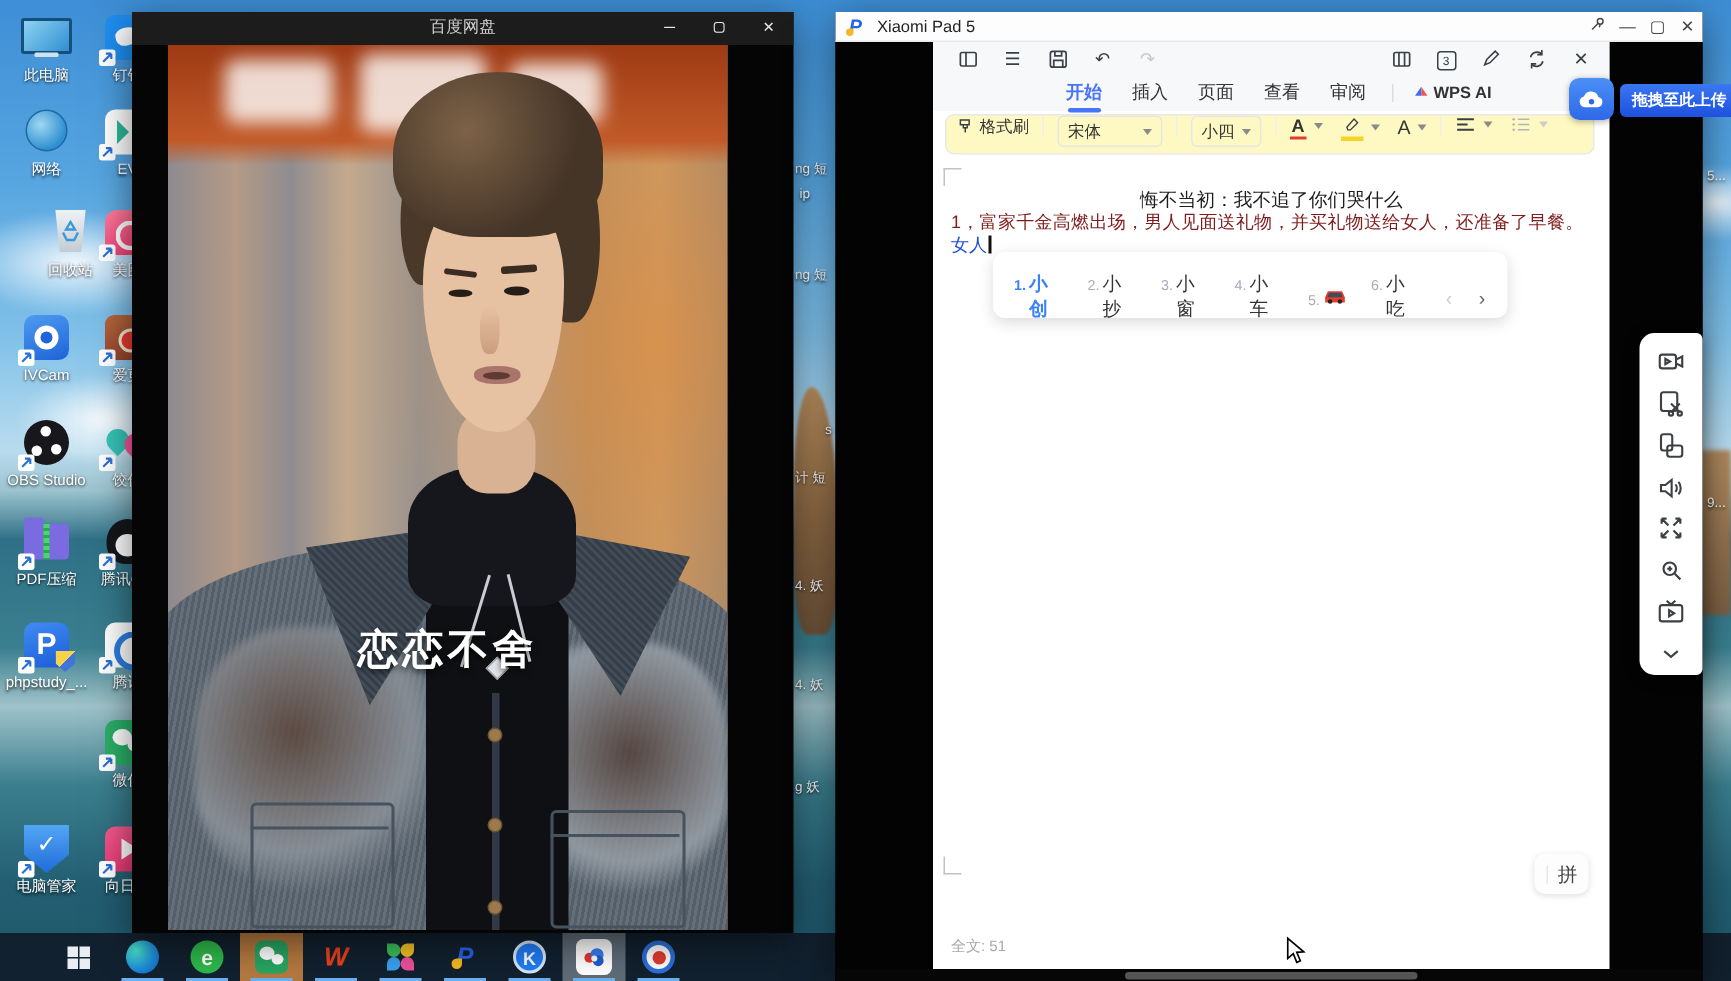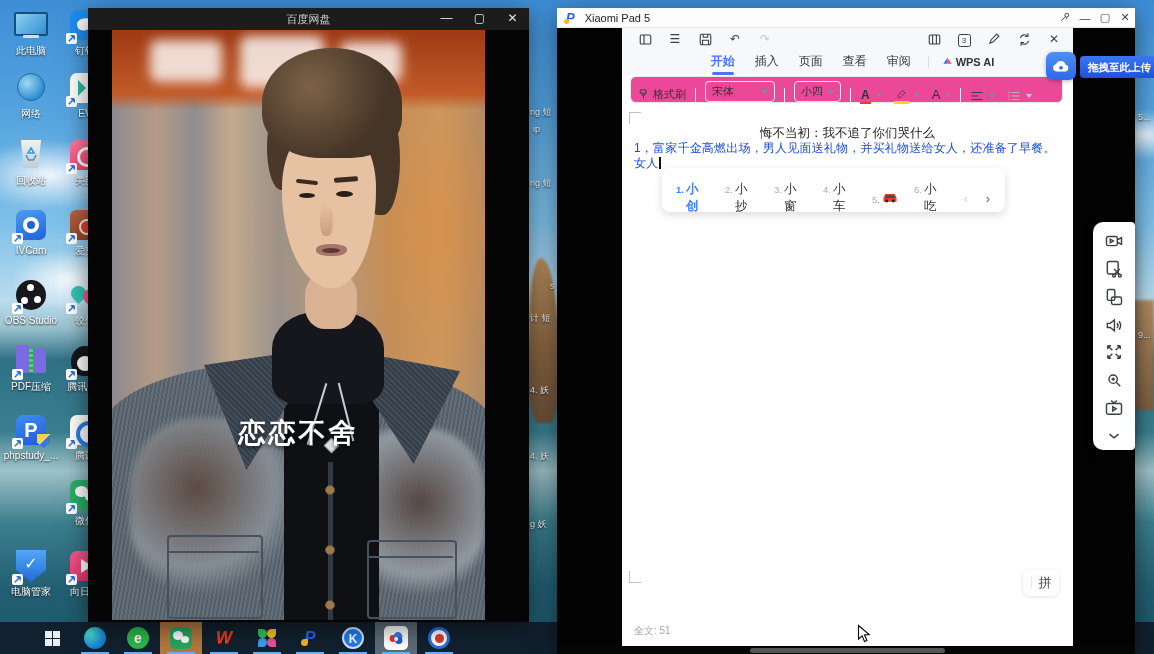--- a/index.html
+++ b/index.html
@@ -74,21 +74,21 @@
   .ic-pin i:nth-child(2){left:11px;top:2px;background:#f5c324;transform:rotate(180deg);}
   .ic-pin i:nth-child(3){left:2px;top:11px;background:#3aa0f0;}
   .ic-pin i:nth-child(4){left:11px;top:11px;background:#ee4f9b;transform:rotate(270deg);}
   .ic-7p{color:#2563eb;font-weight:900;font-size:17px;font-style:italic;position:relative;}
   .ic-7p::after{content:"";position:absolute;left:-3px;bottom:2px;width:7px;height:7px;background:#f5b824;border-radius:50% 0 50% 50%;}
   .ic-k{width:22px;height:22px;border-radius:50%;background:#1f7df5;border:2px solid #d8e8fa;color:#fff;font-weight:bold;font-size:12px;text-align:center;line-height:20px;box-sizing:border-box;}
   .ic-netdisk{width:24px;height:24px;border-radius:5px;background:#fff;display:flex;align-items:center;justify-content:center;}
   .ic-rec{width:22px;height:22px;border-radius:50%;background:#fff;border:3px solid #2b6fd8;box-sizing:border-box;display:flex;align-items:center;justify-content:center;}
   .ic-rec i{width:9px;height:9px;background:#e23b2e;border-radius:50%;}
   
-  .nd-window{position:absolute;left:88px;top:8px;width:441px;height:614px;background:#050505;z-index:3;box-shadow:0 6px 24px rgba(0,0,0,.5);}
+  .nd-window{position:absolute;left:88px;top:8px;width:441px;height:614px;background:#050505;z-index:3;box-shadow:0 6px 24px rgba(0,0,0,.5);font-family:Liberation Mono, monospace;}
   .nd-title{position:relative;height:22px;background:#1c1c1c;}
   .nd-title .t{position:absolute;left:0;right:0;top:0;text-align:center;font-size:11px;color:#cfcfcf;line-height:22px;}
   .nd-btns{position:absolute;right:0;top:0;height:22px;display:flex;}
   .nd-btns span{width:33px;height:22px;color:#e6e6e6;font-size:12px;text-align:center;line-height:21px;}
   
   .video{position:absolute;left:24px;top:22px;width:373px;height:590px;overflow:hidden;
     background:
      radial-gradient(at 88% 34%, rgba(225,140,60,.55), rgba(0,0,0,0) 42%),
      linear-gradient(90deg,#8d8a8f 0%,#b59a86 12%,#8f8c90 22%,#c4a98c 32%,#97928f 45%,#aa9c90 60%,#b98f62 75%,#c99a66 88%,#a88a6c 100%);}
   .v-sign{position:absolute;left:0;top:0;width:373px;height:80px;background:linear-gradient(180deg,#9e3a14,#c25a28 80%,rgba(194,90,40,0));}
@@ -147,37 +147,37 @@
   .r1i svg{vertical-align:middle;}
   .doc-type{position:absolute;left:0;right:0;text-align:center;font-size:11px;color:#666;pointer-events:none;}
   .badge3{display:inline-block;width:11px;height:11px;border:1.2px solid #3a3f44;border-radius:2.5px;font-size:8px;line-height:11px;text-align:center;box-sizing:content-box;}
   .w-tabs{position:absolute;left:0;top:21px;width:451px;height:25px;display:flex;align-items:center;justify-content:center;}
   .w-tab{position:relative;font-size:12px;color:#333;margin:0 9px;padding:3px 1px;}
   .w-tab.active{color:#4874f8;font-weight:bold;}
   .w-tab.active::after{content:"";position:absolute;left:50%;transform:translateX(-50%);bottom:-2px;width:22px;height:3px;border-radius:2px;background:#4874f8;}
   .tab-div{width:1px;height:12px;background:#ddd;margin:0 7px;}
   .wps-ai{display:flex;align-items:center;font-size:11px;color:#333;font-weight:bold;margin-left:6px;}
   .wps-ai svg{margin-right:3px;}
-  .w-format{position:absolute;left:8px;top:48px;width:433px;height:27px;border:1px solid #e8e8e8;border-radius:6px;background:#ec4899;display:flex;align-items:flex-end;font-size:11px;color:#333;box-sizing:border-box;}
+  .w-format{position:absolute;left:8px;top:48px;width:433px;height:27px;border:1px solid #e8e8e8;border-radius:6px;background:#fef9c3;display:flex;align-items:flex-start;font-size:11px;color:#333;box-sizing:border-box;}
   .fmt{display:flex;align-items:center;margin:0 6px;white-space:nowrap;}
   .caret{width:0;height:0;border-left:3.5px solid transparent;border-right:3.5px solid transparent;border-top:4px solid #8a8a8a;margin-left:5px;}
   .caret.dis{border-top-color:#ccc;}
   .ddbox{border:1px solid #e6e6e6;border-radius:4px;padding:2px 6px;display:flex;align-items:center;}
   .dd-font{width:56px;justify-content:space-between;}
   .vdiv{width:1px;height:14px;background:#eee;margin:0 3px;}
   .fcA{position:relative;font-weight:bold;font-size:12px;padding:0 1px;}
   .fcA::after{content:"";position:absolute;left:0;bottom:-2px;width:100%;height:2.5px;background:#e03e2d;}
   .hlA{position:relative;padding:0 1px;}
   .hlA::after{content:"";position:absolute;left:0;bottom:-2px;width:100%;height:3px;background:#f5d327;}
   
   .cm{position:absolute;width:11px;height:11px;}
   .cm-tl{left:7px;top:84px;border-left:1.5px solid #c2c2c2;border-top:1.5px solid #c2c2c2;}
   .cm-bl{left:7px;top:543px;border-left:1.5px solid #c2c2c2;border-bottom:1.5px solid #c2c2c2;}
   .doc-title{position:absolute;left:0;right:0;top:97px;text-align:center;font-size:12.5px;color:#1c1c1c;}
-  .doc-l1{position:absolute;left:12px;right:6px;top:112px;font-size:12px;color:#1d4ed8;letter-spacing:.2px;white-space:nowrap;}
+  .doc-l1{position:absolute;left:12px;right:6px;top:112px;font-size:12px;color:#7f1d1d;letter-spacing:.2px;white-space:nowrap;}
   .doc-l2{position:absolute;left:12px;top:127px;font-size:12px;color:#1d4ed8;}
   .caret-bar{display:inline-block;width:1.5px;height:12px;background:#111;vertical-align:-2px;margin-left:1px;}
   
   .ime{position:absolute;left:40px;top:140px;width:343px;height:44px;background:#fff;border-radius:8px;box-shadow:0 3px 10px rgba(0,0,0,.14);}
   .ime-top{position:absolute;left:12px;right:10px;top:5px;height:13px;font-size:10px;color:#555;display:flex;}
   .ime-cloud{margin-left:auto;color:#999;display:flex;align-items:center;font-size:9.5px;}
   .ime-cloud svg{margin-right:2px;}
   .ime-row{position:absolute;left:6px;right:6px;top:19px;height:22px;display:flex;align-items:center;}
   .cand{display:flex;align-items:baseline;margin:0 8px;font-size:12.5px;color:#333;}
   .cand .n{font-size:9.5px;color:#aab;margin-right:2px;}
@@ -230,21 +230,21 @@
         <div class="art-pc"></div>
       </div>
     <div class="dic-label">此电脑</div>
   </div>
   <div class="dicon" style="left:2px;top:71px;">
     <div class="dic-art">
         <div class="art-net"></div>
       </div>
     <div class="dic-label">网络</div>
   </div>
-  <div class="dicon" style="left:2px;top:138px;">
+  <div class="dicon" style="left:18px;top:138px;">
     <div class="dic-art">
         <div class="art-bin">
           <svg width="16" height="16" viewBox="0 0 16 16">
             <path d="M8 2l3 5H5z M3 9l2.5 5M13 9l-2.5 5M5 14h6" stroke="#3a9ad9" stroke-width="1.6" fill="none"></path>
           </svg>
         </div>
       </div>
     <div class="dic-label">回收站</div>
   </div>
   <div class="dicon" style="left:2px;top:208px;">

